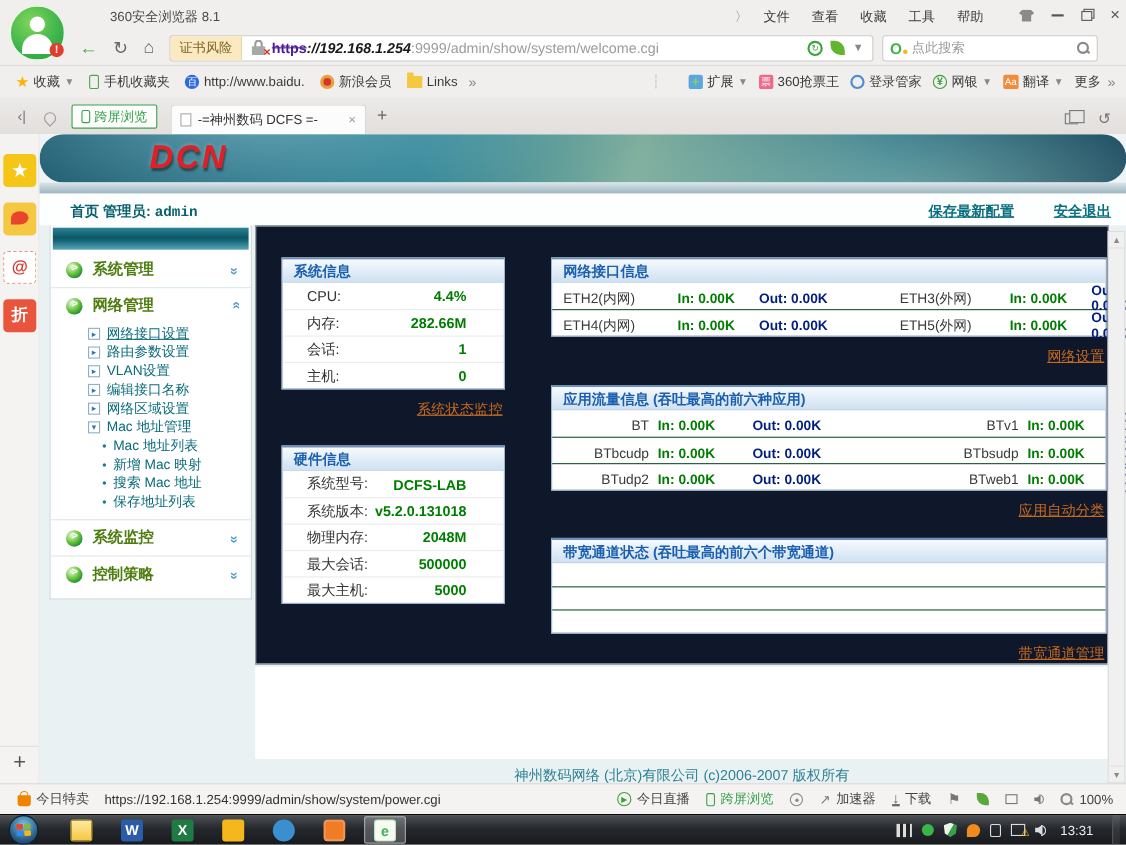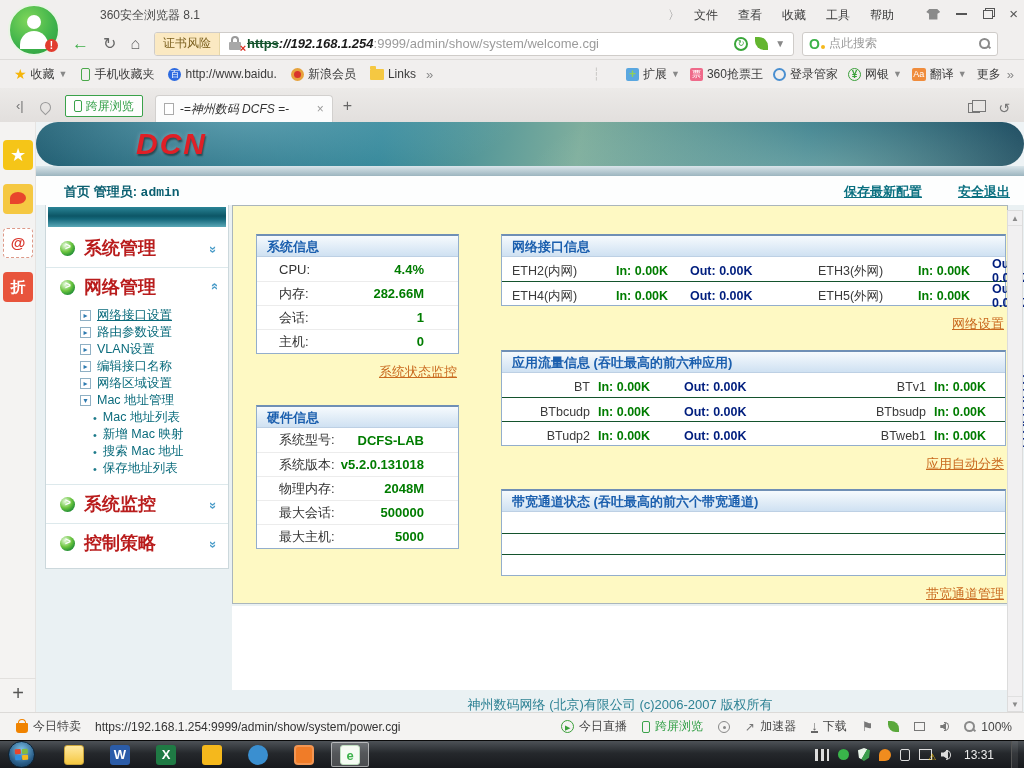--- a/index.html
+++ b/index.html
@@ -26,21 +26,21 @@
   
   .toolbar { position:absolute; left:0; top:28px; width:1024px; height:32px; background:#f1efee; border-bottom:1px solid #dddbd9; display:flex; align-items:center; }
   .navbtn { font-size:16px; color:#666; margin-left:14px; }
   .navbtn.back { color:#3fae49; font-weight:bold; margin-left:72px; font-size:17px; }
   .addr { margin-left:14px; width:640px; height:24px; background:#fff; border:1px solid #cfccc9; border-radius:3px; display:flex; align-items:center; overflow:hidden; }
   .certbadge { height:100%; background:#fbe9c2; border-right:1px solid #e7d7a8; color:#7c6120; display:flex; align-items:center; padding:0 8px; font-size:12px; }
   .lockwrap { position:relative; width:15px; height:15px; margin:0 4px 0 8px; }
   .lock-shackle { position:absolute; left:3px; top:0; width:8px; height:7px; border:2px solid #9a9a9a; border-bottom:none; border-radius:5px 5px 0 0; }
   .lock-body { position:absolute; left:1px; top:6px; width:12px; height:8px; background:#a8a8a8; border-radius:1px; }
   .lock-x { position:absolute; right:-3px; bottom:-3px; color:#d92b1f; font-weight:bold; font-size:11px; }
-  .proto { color:#14532d; text-decoration:line-through; font-size:13px; font-weight:bold; }
+  .proto { color:#4c1d95; text-decoration:line-through; font-size:13px; font-weight:bold; }
   .host { color:#1a1a1a; font-weight:bold; font-size:13px;font-style:italic; }
   .upath { color:#9b9b9b; font-size:13px; }
   .addr-icons { margin-left:auto; display:flex; align-items:center; gap:7px; padding-right:8px; }
   .cyc { width:14px; height:14px; border-radius:50%; border:2px solid #3aa63a; color:#3aa63a; font-size:8px; text-align:center; line-height:10px; }
   .leafi { width:13px; height:13px; background:#63b52f; border-radius:0 70% 0 70%; }
   .ddv { color:#888; font-size:10px; }
   .searchbox { margin-left:8px; width:196px; height:24px; background:#fff; border:1px solid #cfccc9; border-radius:3px; display:flex; align-items:center; padding:0 6px; }
   .slogo { color:#3cb24a; font-weight:bold; font-size:14px; }
   .sdot { width:4px; height:4px; border-radius:50%; background:#f5b81c; margin:6px 4px 0 1px; }
   .sph { color:#9a9a9a; font-size:12px; }
@@ -70,21 +70,21 @@
   .dv { color:#888; font-size:9px; }
 
   
   .tabbar { position:absolute; left:0; top:88px; width:1024px; height:34px; background:linear-gradient(#eceae8,#e2dfdd); display:flex; align-items:flex-end; }
   .tb-ic { color:#777; font-size:13px; margin:0 0 9px 16px; }
   .dropic { width:11px; height:11px; border:1px solid #999; border-radius:50% 50% 50% 0; transform:rotate(-45deg); margin:0 0 9px 16px; }
   .crossbtn { display:flex; align-items:center; gap:4px; margin:0 0 5px 14px; background:#fdfdfd; border:1px solid #3aa24a; color:#2f9e44; border-radius:2px; height:22px; padding:0 8px; font-size:12px; }
   .ic-phone-g { width:8px; height:12px; border:1px solid #3aa24a; border-radius:2px; }
   .tab { display:flex; align-items:center; margin-left:12px; width:178px; height:27px; background:#fcfcfc; border:1px solid #d2d0ce; border-bottom:none; border-radius:4px 4px 0 0; padding:0 8px; gap:6px; }
   .pageic { width:10px; height:12px; border:1px solid #aaa; background:#fff; }
-  .tabtitle { color:#333; font-size:12px; white-space:nowrap; overflow:hidden; flex:1;font-style:italic; }
+  .tabtitle { color:#333; font-size:12px; white-space:nowrap; overflow:hidden; flex:1; }
   .tabx { color:#999; font-size:12px; }
   .newtab { color:#666; font-size:16px; margin:0 0 7px 10px; }
   .tabbar-right { margin-left:auto; display:flex; gap:18px; margin:0 14px 9px auto; }
   .ic-wincopy { width:12px; height:10px; border:1px solid #777; position:relative; }
   .ic-wincopy::after { content:""; position:absolute; left:3px; top:-4px; width:12px; height:10px; border:1px solid #777; background:#e8e6e4; }
   .ic-undo { color:#777; font-size:14px; line-height:10px; }
 
   
   .bbody { position:absolute; left:0; top:122px; width:1024px; height:590px; background:#fff; }
   .sidedock { position:absolute; left:0; top:0; width:36px; height:590px; background:#f4f3f2; border-right:1px solid #e6e4e2; }
@@ -116,32 +116,32 @@
 
   
   .sidebar { position:absolute; left:9px; top:0; width:184px; background:#fff; border:1px solid #ccd8dc; border-top:none; padding-bottom:6px; }
   .side-top { height:20px; margin:2px; background:linear-gradient(#2a8496,#0c5666 45%,#14677a 60%,#5aa7b6); }
   .sgroup { display:flex; align-items:center; padding:7px 12px 7px 14px; }
   .sgroup + .sgroup, .smenu + .sgroup { border-top:1px solid #dde9ec; }
   .sgroup:first-of-type { margin-top:8px; }
   .orb { width:15px; height:15px; border-radius:50%; margin-right:9px; position:relative;
          background:radial-gradient(circle at 35% 30%, #eafbe2, #6cc53f 45%, #1d8a34 78%, #0c5c20); }
   .orb::after { content:">"; position:absolute; left:5px; top:0px; color:#fff; font-size:10px; font-weight:bold; }
-  .glabel { color:#b91c1c; font-weight:bold; font-size:18px; }
+  .glabel { color:#4d7c0f; font-weight:bold; font-size:14px; }
   .chev { margin-left:auto; color:#4a9cc8; font-weight:bold; font-size:13px; transform:rotate(90deg); letter-spacing:-2px; }
   .chev.up { transform:rotate(-90deg); }
   .smenu { padding:1px 0 7px 34px; }
   .sitem { display:flex; align-items:center; height:17px; font-size:12.5px; color:#0a6b7c; }
   .sq { width:11px; height:11px; border:1px solid #8fb0c4; background:#fff; color:#2d7ab0; font-size:8px; line-height:9px; text-align:center; margin-right:6px; flex:none; }
   .sitem.ul span.t { text-decoration:underline; }
   .macsub { padding-left:13px; }
   .bullet { color:#1d7a8a; margin-right:6px; font-size:11px; }
 
   
-  .content { position:absolute; left:196px; top:0; width:776px; height:399px; background:#fef9c3; border:1px solid #aab6bc; }
+  .content { position:absolute; left:196px; top:0; width:776px; height:399px; background:#0f172a; border:1px solid #aab6bc; }
   .content-below { position:absolute; left:196px; top:401px; width:776px; height:84px; background:#fff; }
   .page-footer { position:absolute; left:196px; top:491px; width:776px; text-align:center; color:#2e8294; font-size:13px; }
 
   .col-left { position:absolute; left:23px; top:28px; width:203px; }
   .col-right { position:absolute; left:268px; top:28px; width:505px; }
 
   .panel { background:#fff; border:1px solid #93aecc; border-top:2px solid #6f8fb5; }
   .panel-hd { height:21px; background:linear-gradient(#f6fafd,#cfe1f2); border-bottom:1px solid #bdd0e4; color:#1b5fae; font-weight:bold; font-size:13px; padding:2px 0 0 10px; }
   .stat-row { height:24px; display:flex; align-items:center; font-size:13px; }
   .stat-row + .stat-row { border-top:1px solid #ececec; }

